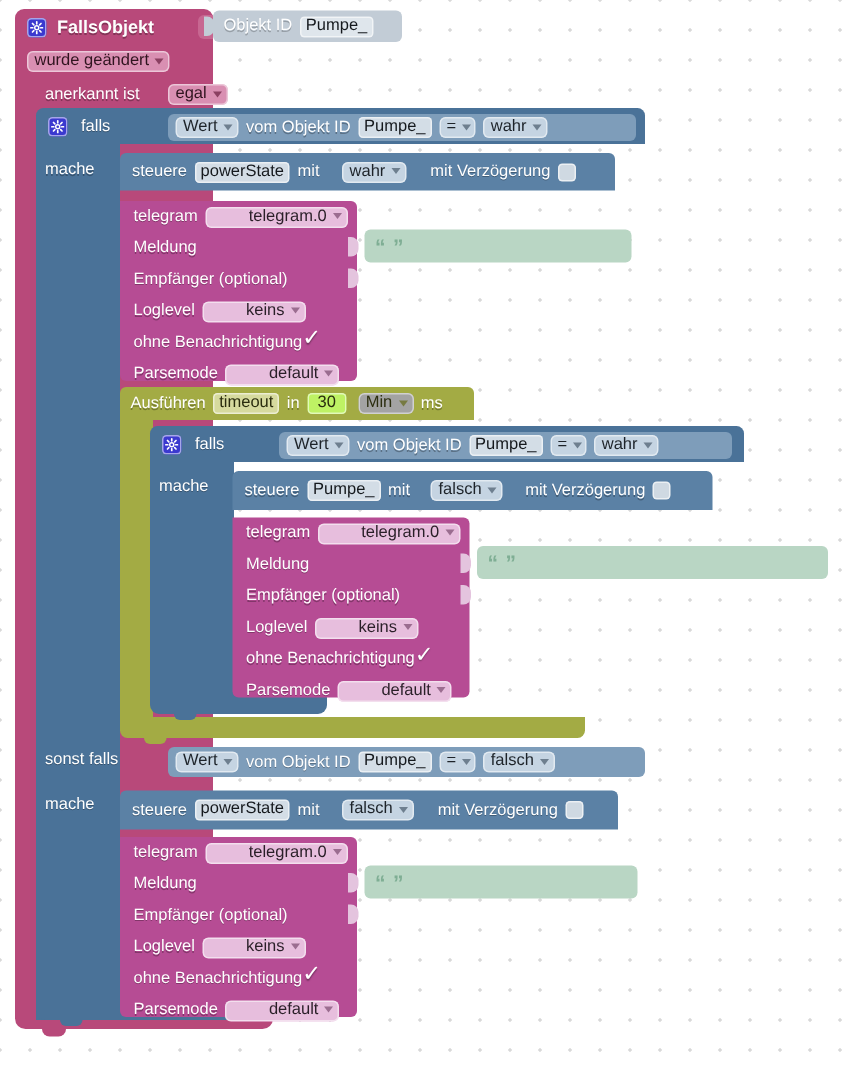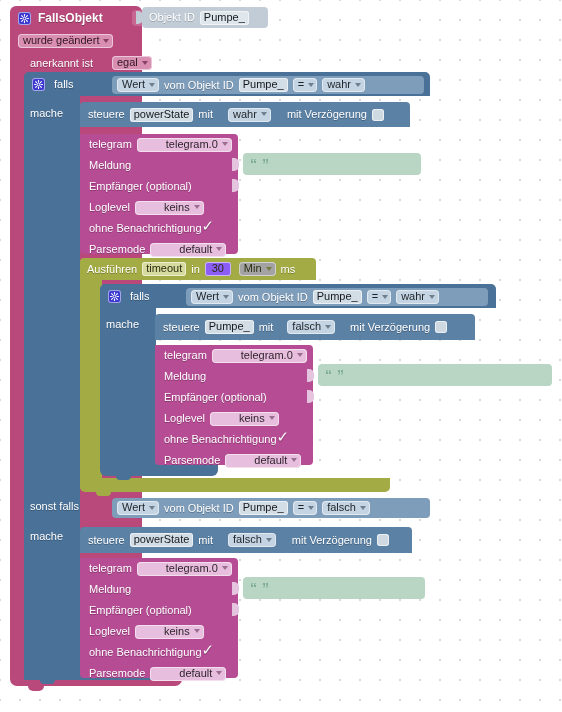--- a/index.html
+++ b/index.html
@@ -60,21 +60,21 @@
   .dd.blue{background:#c5d4e2;}
 
   
   .fld{
     display:inline-flex;align-items:center;
     background:#d3dde6;color:#15191d;
     border-radius:3px;padding:1px 4px 2px 4px;
     font-size:11px;line-height:1;white-space:nowrap;
     box-shadow:inset 0 0 0 1px rgba(255,255,255,.55);
   }
-  .fld.num{min-width:18px;justify-content:center;background:#8b5cf6;color:#2a2c0e;}
+  .fld.num{min-width:18px;justify-content:center;background:#bef264;color:#2a2c0e;}
 
   
   .cb{
     width:12px;height:12px;border-radius:3px;background:#cfd9e2;
     box-shadow:inset 0 0 0 1px rgba(255,255,255,.6);
     display:inline-block;position:relative;flex:0 0 auto;
   }
   .cb.on{background:transparent;box-shadow:none;}
   .cb.on:after{
     content:"✓";position:absolute;left:-1px;top:-5px;

